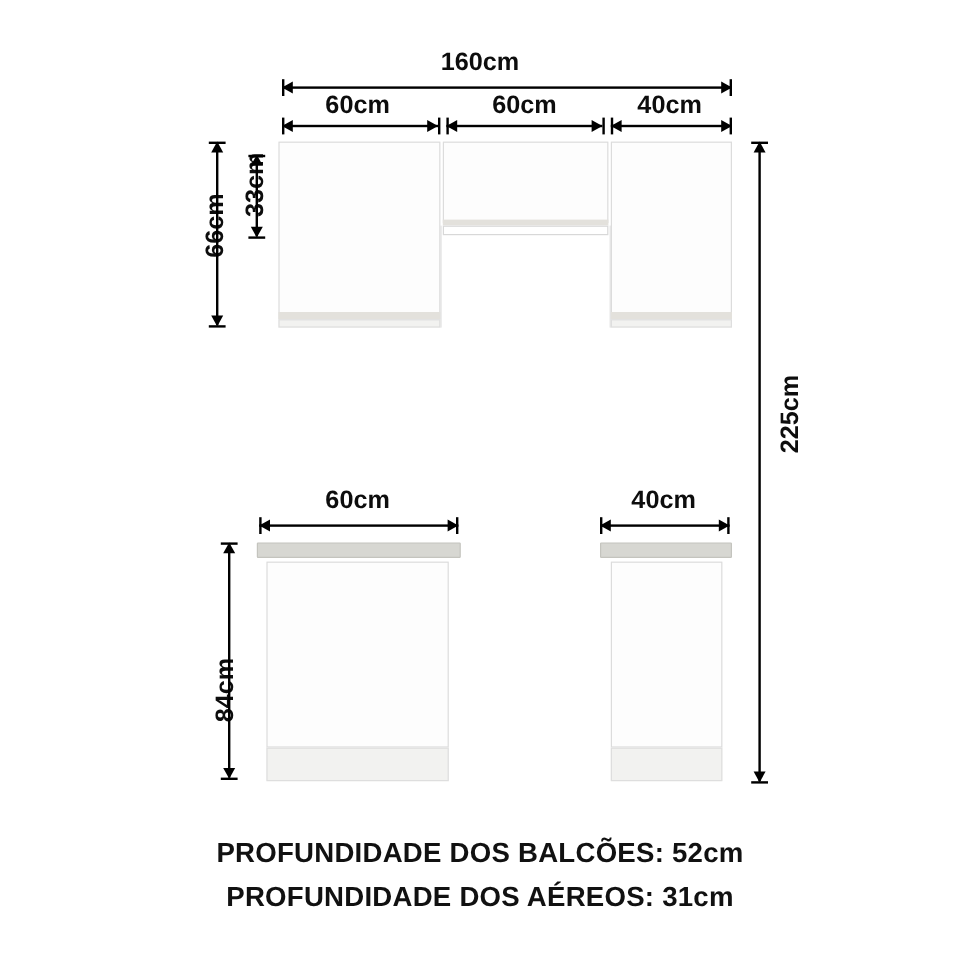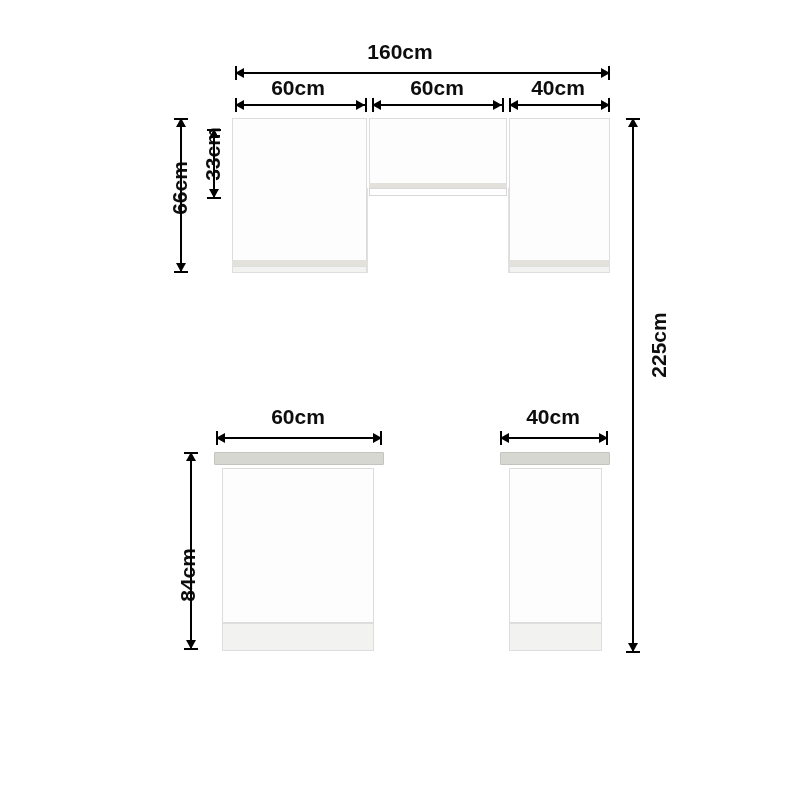--- a/index.html
+++ b/index.html
@@ -209,14 +209,16 @@
   <div class="panel panel-door" style="left:509px; top:468px; width:93px; height:155px;"></div>
   <div class="plinth" style="left:509px; top:623px; width:93px; height:28px;"></div>
 
   <div class="dim-label vert" style="left:176px; top:575px; transform-origin:0 0; transform:rotate(-90deg) translate(-50%,0);">84cm</div>
   <div class="vline" style="left:190px; top:455px; height:193px;"></div>
   <div class="arrow up" style="left:186px; top:452px;"></div>
   <div class="arrow down" style="left:186px; top:640px;"></div>
   <div class="hline" style="left:184px; top:452px; width:14px;"></div>
   <div class="hline" style="left:184px; top:648px; width:14px;"></div>
 
+  <div class="footer" style="top:697px;">PROFUNDIDADE DOS BALCÕES: 52cm</div>
+  <div class="footer" style="top:734px;">PROFUNDIDADE DOS AÉREOS: 31cm</div>
 
 </div>
 
 </body></html>

